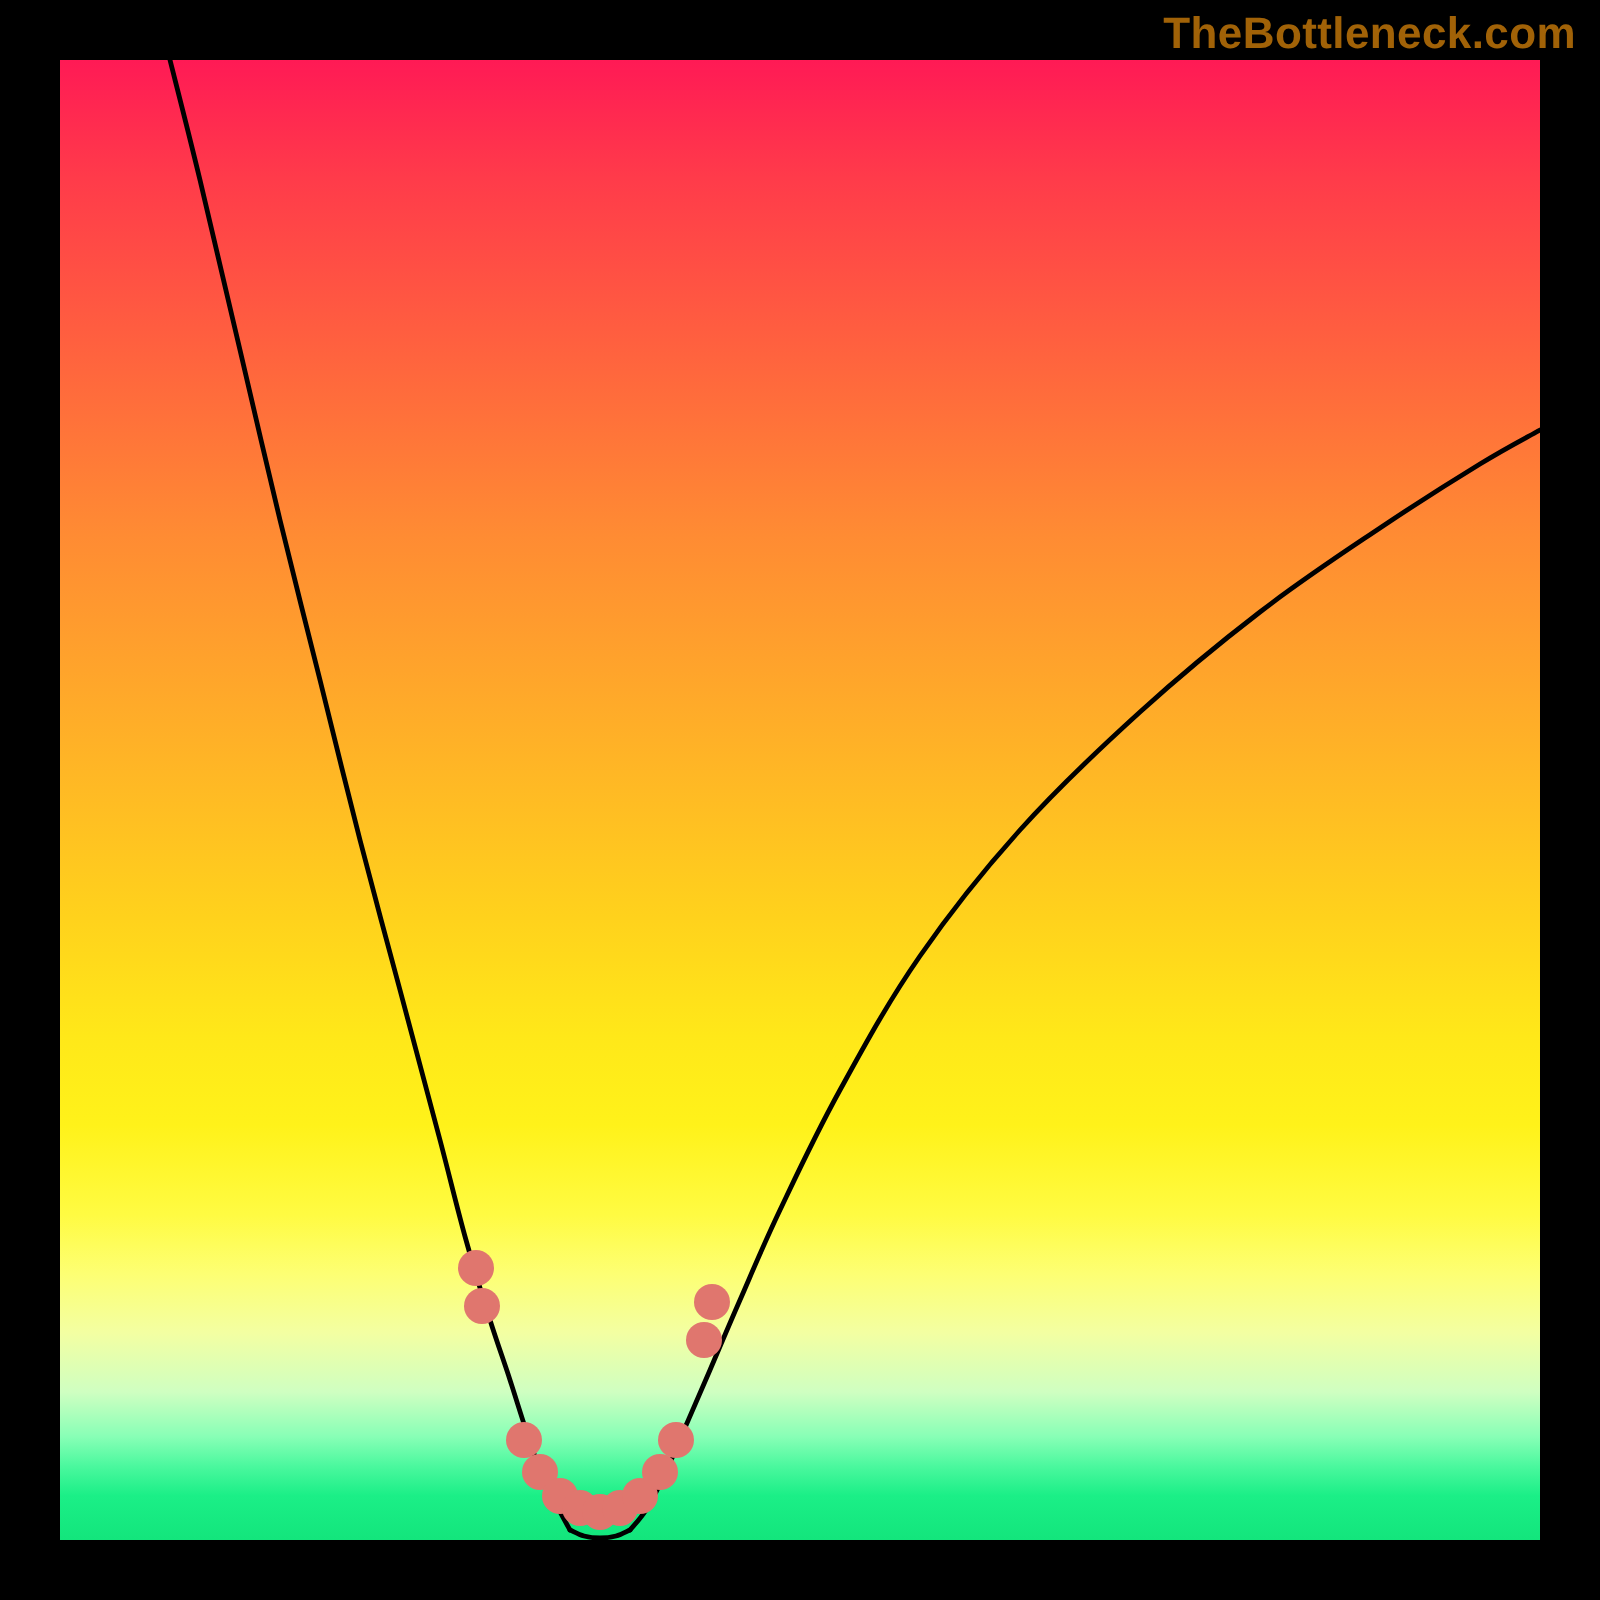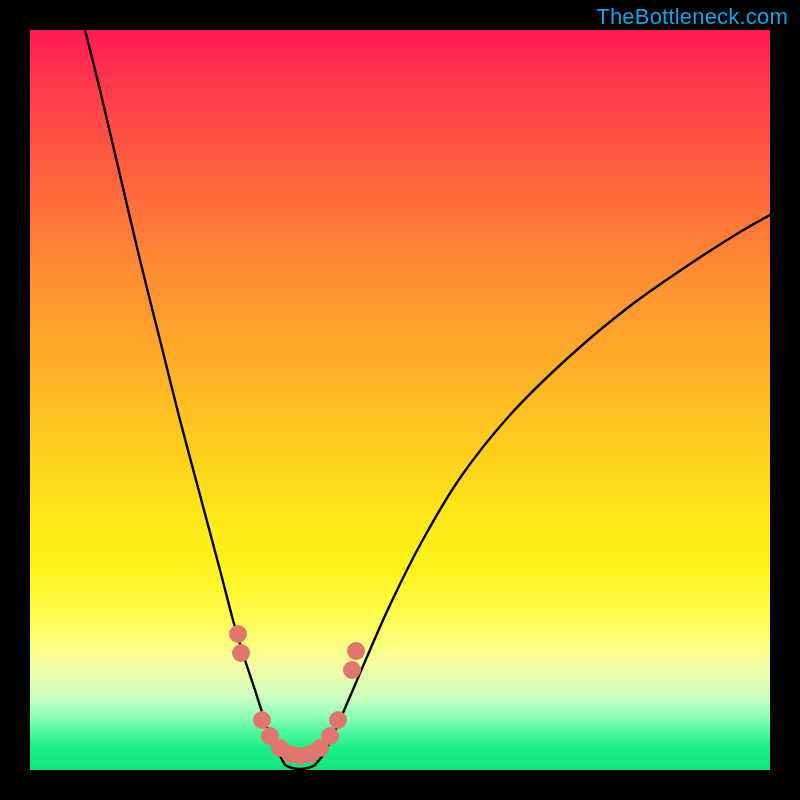--- a/index.html
+++ b/index.html
@@ -40,23 +40,23 @@
       #cfffc1 90%,
       #88ffb6 93%,
       #4bf89e 95%,
       #1bef87 97%,
       #13e57c 100%);
   }
   .watermark {
     position: absolute;
     top: 4px;
     right: 12px;
-    color: #0ea5e9;
+    color: #a16207;
     font-size: 22px;
-    font-weight: 400;
+    font-weight: 700;
     letter-spacing: 0.2px;
     user-select: none;
   }
   svg.curves {
     position: absolute;
     left: 0;
     top: 0;
     width: 740px;
     height: 740px;
   }

